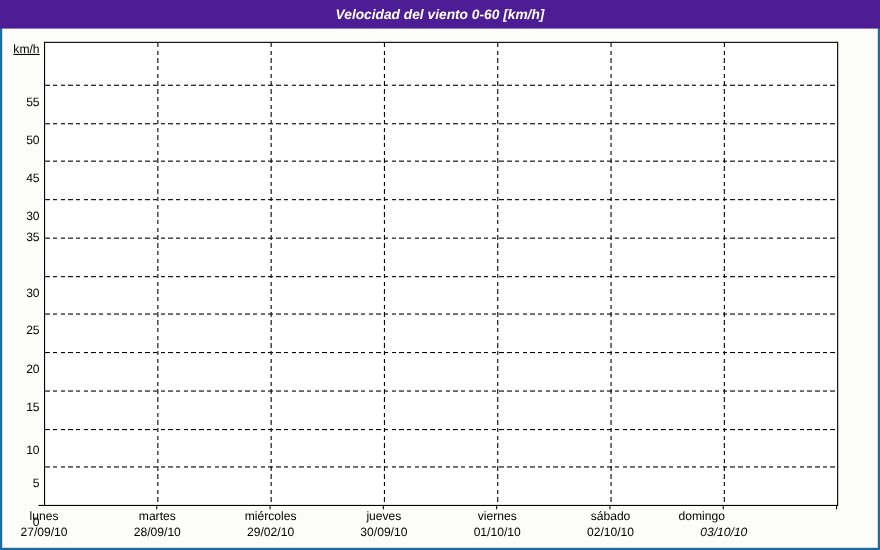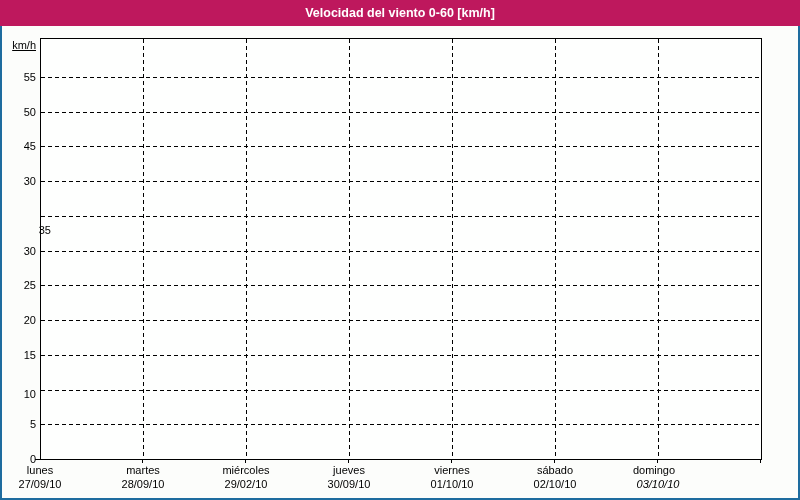--- a/index.html
+++ b/index.html
@@ -28,37 +28,37 @@
   .hgrid {
     position:absolute; left:0; width:720px; height:1px;
     background:repeating-linear-gradient(90deg, #000 0 4px, transparent 4px 7px);
   }
   .vgrid {
     position:absolute; top:0; width:1px; height:420px;
     background:repeating-linear-gradient(180deg, #000 0 4px, transparent 4px 7px);
   }
   .ytick {
     position:absolute; left:0; width:36px; height:14px;
-    text-align:right; font-size:11px; color:#000; line-height:14px;
+    text-align:right; font-size:11px; color:#000; line-height:14px;margin-top:16px;
   }
   .yunit {
     position:absolute; left:0; top:39px; width:36px;
     text-align:right; font-size:11px; color:#000;text-decoration:underline;
   }
   .xlab {
     position:absolute; width:100px; text-align:center;
     font-size:11px; color:#000; line-height:13px;
   }
   .tickmark { position:absolute; background:#000; }
 </style>
 </head>
 <body>
 
 <div class="window">
-  <div class="titlebar" style="background: #be185d;">
+  <div class="titlebar" style="background: #4c1d95; font-style: italic;">
     <span>Velocidad del viento 0-60 [km/h]</span>
   </div>
   <div class="frame" style="border-color: rgb(30, 108, 159);"></div>
 
   <div class="yunit">km/h</div>
 
   <div class="plot" id="plot">
       <div class="hgrid" style="top: 385px;"></div>
       <div class="hgrid" style="top: 351px;"></div>
       <div class="hgrid" style="top: 316px;"></div>
@@ -79,40 +79,40 @@
     </div>
 
   <div id="yticks">
       <div class="ytick" style="top: 452px;">0</div>
       <div class="ytick" style="top: 417px;">5</div>
       <div class="ytick" style="top: 387px;">10</div>
       <div class="ytick" style="top: 348px;">15</div>
       <div class="ytick" style="top: 313px;">20</div>
       <div class="ytick" style="top: 278px;">25</div>
       <div class="ytick" style="top: 244px;">30</div>
-      <div class="ytick" style="top: 223px; padding-left: 15px;">35</div>
+      <div class="ytick" style="top: 193px;">35</div>
       <div class="ytick" style="top: 174px;">30</div>
       <div class="ytick" style="top: 139px;">45</div>
       <div class="ytick" style="top: 105px;">50</div>
       <div class="ytick" style="top: 70px;">55</div>
     </div>
   <div id="xlabels">
       <div class="xlab" style="left: -10px; top: 464px;">lunes</div>
       <div class="xlab" style="left: -10px; top: 478px;">27/09/10</div>
       <div class="xlab" style="left: 93px; top: 464px;">martes</div>
       <div class="xlab" style="left: 93px; top: 478px;">28/09/10</div>
       <div class="xlab" style="left: 196px; top: 464px;">miércoles</div>
       <div class="xlab" style="left: 196px; top: 478px;">29/02/10</div>
       <div class="xlab" style="left: 299px; top: 464px;">jueves</div>
       <div class="xlab" style="left: 299px; top: 478px;">30/09/10</div>
       <div class="xlab" style="left: 402px; top: 464px;">viernes</div>
       <div class="xlab" style="left: 402px; top: 478px;">01/10/10</div>
       <div class="xlab" style="left: 505px; top: 464px;">sábado</div>
       <div class="xlab" style="left: 505px; top: 478px;">02/10/10</div>
-      <div class="xlab" style="left: 604px; top: 464px;">domingo</div>
+      <div class="xlab" style="left: 588px; top: 464px;">domingo</div>
       <div class="xlab" style="left: 608px; top: 478px; font-style: italic;">03/10/10</div>
     </div>
   <div id="ticks">
       <div class="tickmark" style="left: 142px; top: 459px; width: 1px; height: 4px;"></div>
       <div class="tickmark" style="left: 245px; top: 459px; width: 1px; height: 4px;"></div>
       <div class="tickmark" style="left: 348px; top: 459px; width: 1px; height: 4px;"></div>
       <div class="tickmark" style="left: 451px; top: 459px; width: 1px; height: 4px;"></div>
       <div class="tickmark" style="left: 554px; top: 459px; width: 1px; height: 4px;"></div>
       <div class="tickmark" style="left: 657px; top: 459px; width: 1px; height: 4px;"></div>
       <div class="tickmark" style="left: 760px; top: 459px; width: 1px; height: 4px;"></div>

